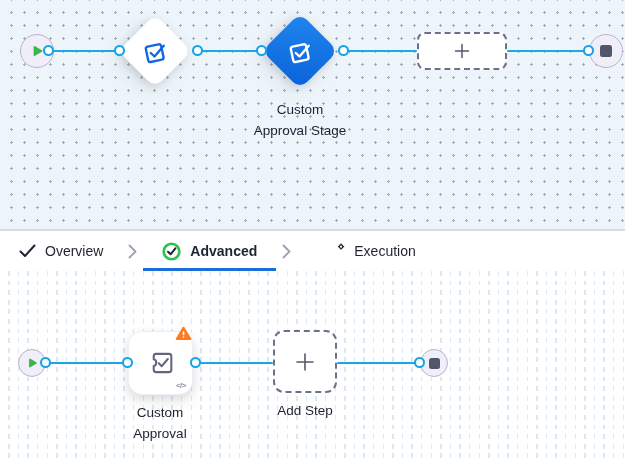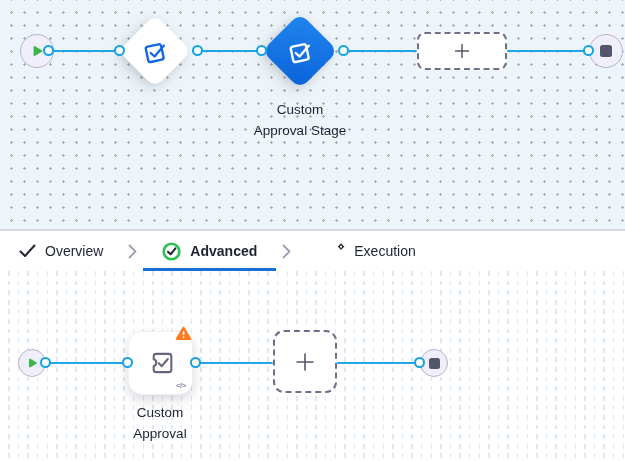--- a/index.html
+++ b/index.html
@@ -239,19 +239,20 @@
     <div class="node-label" style="left:85px;top:131px;">Custom
 Approval</div>
 
     <div class="add-btn" style="left:273px;top:59px;width:64px;height:63px;border-radius:11px;">
       <span style="display:flex;">
         <svg width="24" height="24" viewBox="0 0 24 24">
             <path d="M12 4 V20 M4 12 H20" stroke="#55586d" stroke-width="1.6" stroke-linecap="round"></path>
           </svg>
       </span>
     </div>
+    <div class="node-label" style="left:230px;top:129px;">Add Step</div>
 
     <div class="round-node" style="left:420px;top:78px;width:28px;height:28px;">
       <span class="stop-square" style="width:11px;height:11px;"></span>
     </div>
   </div>
 
 </div>
 
 </body></html>

